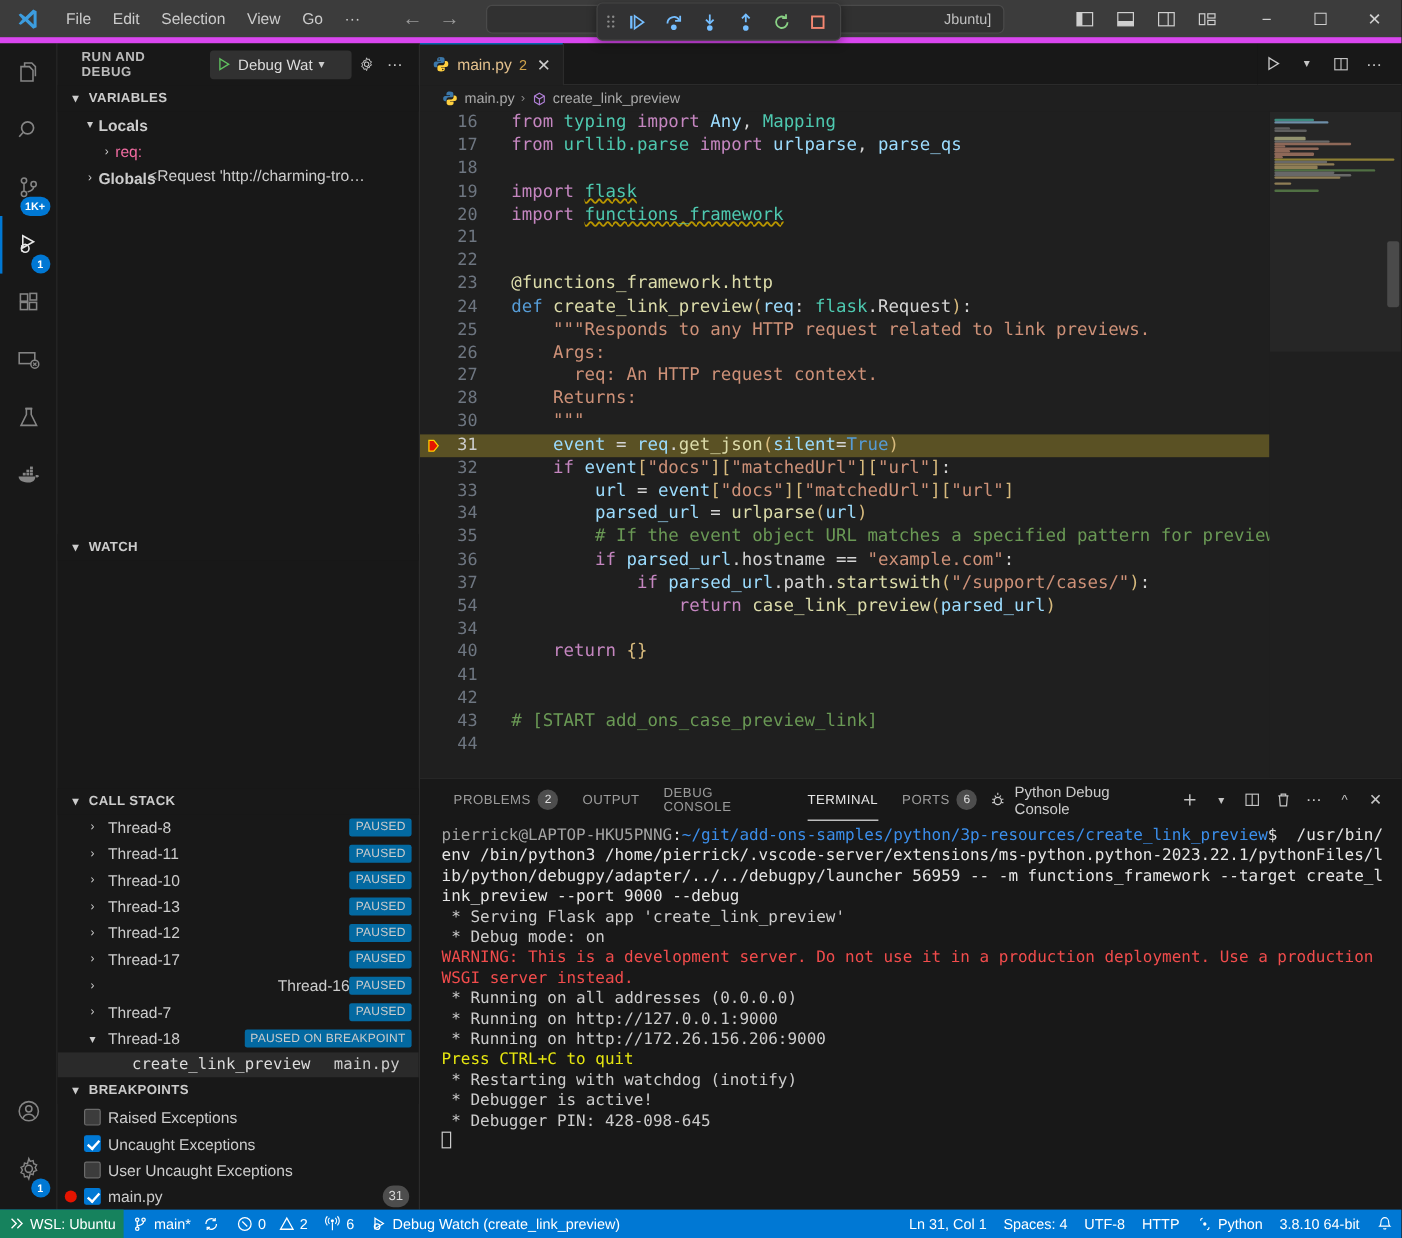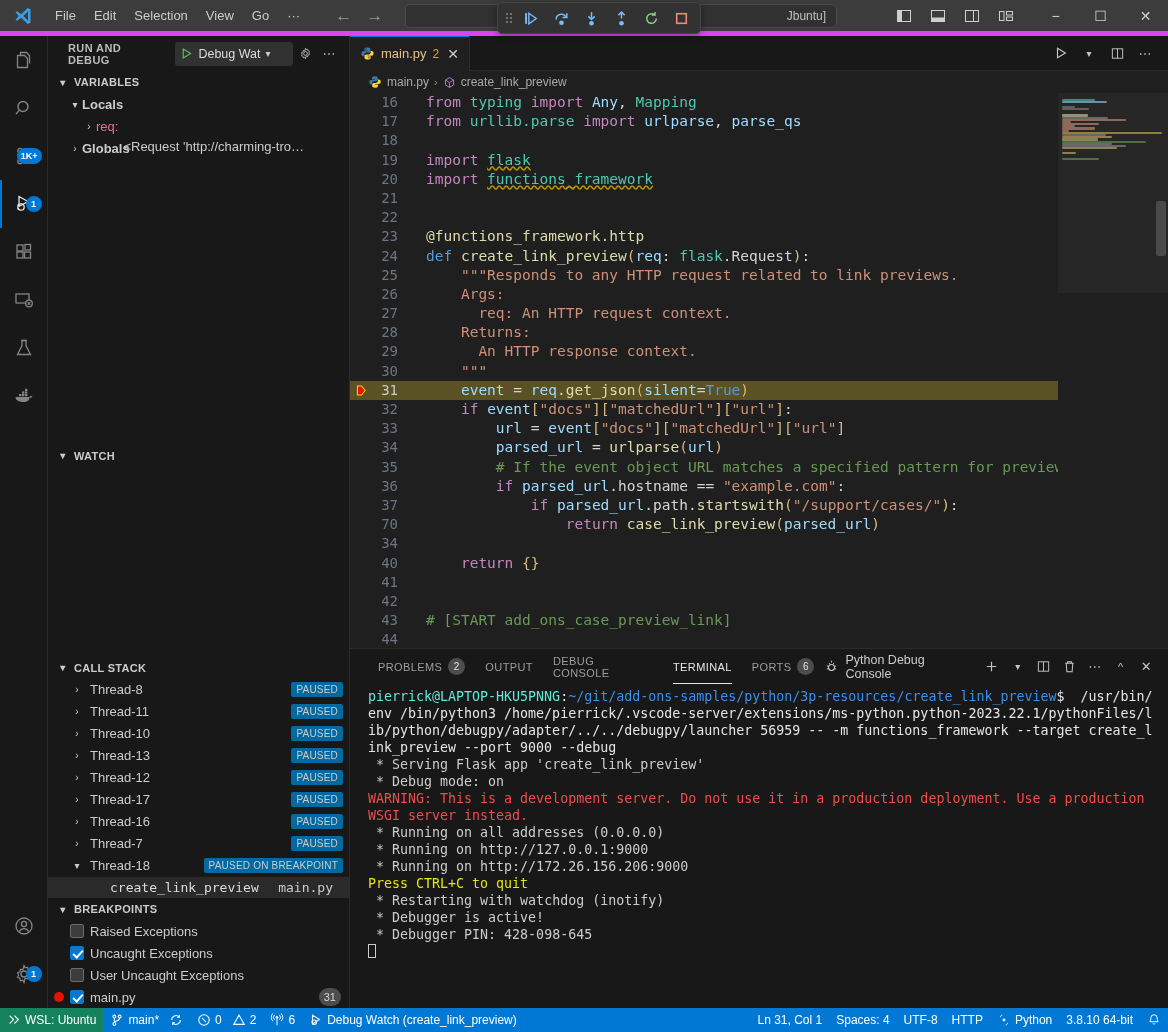--- a/index.html
+++ b/index.html
@@ -56,21 +56,21 @@
   }
   .act-item {
     width: 48px; height: 48px; display: flex; align-items: center; justify-content: center;
     position: relative; color: #858585;
   }
   .act-item.active { color: #e7e7e7; }
   .act-item.active::before {
     content: ''; position: absolute; left: 0; top: 0; bottom: 0; width: 2px; background: #0078d4;
   }
   .act-badge {
-    position: absolute; right: 6px; bottom: 16px; background: #0078d4; color: #fff;
+    position: absolute; right: 6px; bottom: 0; background: #0078d4; color: #fff;
     border-radius: 10px; min-width: 16px; height: 16px; font-size: 9px; font-weight: bold;
     display: flex; align-items: center; justify-content: center; padding: 0 4px;
   }
   .act-spacer { flex: 1; }
 
   
   .sidebar {
     width: 302px; background: #181818; flex: 0 0 302px; display: flex; flex-direction: column;
     border-right: 1px solid #2b2b2b; min-height: 0;
   }
@@ -180,21 +180,21 @@
   .ptab.active::after { content:''; position:absolute; left:10px; right:10px; bottom:0; height:1px; background:#e7e7e7;}
   .ptab-badge { background: #4d4d4d; color: #e0e0e0; border-radius: 9px; min-width: 17px; height: 17px;
                 font-size: 10px; display:flex; align-items:center; justify-content:center; padding: 0 5px;}
   .panel-actions { margin-left: auto; display: flex; align-items: center; gap: 2px; padding-right: 10px;}
   .pa-label { display:flex; align-items:center; gap:6px; font-size: 12.5px; color: #cccccc; margin-right: 6px;}
   .pa-btn { width: 24px; height: 24px; display:flex; align-items:center; justify-content:center; color:#c5c5c5;}
 
   .terminal { flex: 1; padding: 4px 10px 0 18px; overflow: hidden;
               font-family: "DejaVu Sans Mono", monospace; font-size: 13.3px; line-height: 17px; color: #cccccc; }
   .tline { white-space: pre-wrap; word-break: break-all; }
-  .tg-green { color: #5eead4; }
+  .tg-green { color: #a3a3a3; }
   .tg-blue  { color: #3b8eea; }
   .tg-red   { color: #f14c4c; }
   .tg-yellow{ color: #e5e510; }
   .tg-white { color: #e5e5e5; }
   .tcursor { display:inline-block; width: 8px; height: 14px; border: 1px solid #cccccc; vertical-align: -2px;}
 
   
   .statusbar {
     height: 24px; flex: 0 0 24px; background: #0078d4; display: flex; align-items: center;
     color: #ffffff; font-size: 12px;
@@ -478,21 +478,21 @@
           <span class="cs-label" style="padding-left:6px;">Thread-12</span>
           <span class="cs-state">PAUSED</span>
         </div>
         <div class="cs-row" style="padding-left:22px;">
           <span class="twisty">›</span>
           <span class="cs-label" style="padding-left:6px;">Thread-17</span>
           <span class="cs-state">PAUSED</span>
         </div>
         <div class="cs-row" style="padding-left:22px;">
           <span class="twisty">›</span>
-          <span class="cs-label" style="padding-left:6px;">Thread-16</span>
+          <span class="cs-label" style="padding-left:6px;text-align:right;">Thread-16</span>
           <span class="cs-state">PAUSED</span>
         </div>
         <div class="cs-row" style="padding-left:22px;">
           <span class="twisty">›</span>
           <span class="cs-label" style="padding-left:6px;">Thread-7</span>
           <span class="cs-state">PAUSED</span>
         </div>
         <div class="cs-row" style="padding-left:22px;">
           <span class="twisty">▾</span>
           <span class="cs-label" style="padding-left:6px;">Thread-18</span>
@@ -588,32 +588,31 @@
               <div class="cline"><div class="gutter-bp"></div><div class="lineno">19</div><div class="ctext"><span class="t-kw">import </span><span class="t-mod squig">flask</span></div></div>
               <div class="cline"><div class="gutter-bp"></div><div class="lineno">20</div><div class="ctext"><span class="t-kw">import </span><span class="t-mod squig">functions_framework</span></div></div>
               <div class="cline"><div class="gutter-bp"></div><div class="lineno">21</div><div class="ctext"></div></div>
               <div class="cline"><div class="gutter-bp"></div><div class="lineno">22</div><div class="ctext"></div></div>
               <div class="cline"><div class="gutter-bp"></div><div class="lineno">23</div><div class="ctext"><span class="t-dec">@</span><span class="t-dec">functions_framework.http</span></div></div>
               <div class="cline"><div class="gutter-bp"></div><div class="lineno">24</div><div class="ctext"><span class="t-kw2">def </span><span class="t-fn">create_link_preview</span><span class="t-brk">(</span><span class="t-var">req</span><span class="t-plain">: </span><span class="t-mod">flask</span><span class="t-plain">.Request</span><span class="t-brk">)</span><span class="t-plain">:</span></div></div>
               <div class="cline"><div class="gutter-bp"></div><div class="lineno">25</div><div class="ctext"><span class="t-plain">    </span><span class="t-str">"""Responds to any HTTP request related to link previews.</span></div></div>
               <div class="cline"><div class="gutter-bp"></div><div class="lineno">26</div><div class="ctext"><span class="t-plain">    </span><span class="t-str">Args:</span></div></div>
               <div class="cline"><div class="gutter-bp"></div><div class="lineno">27</div><div class="ctext"><span class="t-plain">      </span><span class="t-str">req: An HTTP request context.</span></div></div>
               <div class="cline"><div class="gutter-bp"></div><div class="lineno">28</div><div class="ctext"><span class="t-plain">    </span><span class="t-str">Returns:</span></div></div>
-              <div class="cline"><div class="gutter-bp"></div><div class="lineno">29</div><div class="ctext"><span class="t-plain">      </span><span class="t-str">An HTTP response context.</span></div></div>
               <div class="cline"><div class="gutter-bp"></div><div class="lineno">30</div><div class="ctext"><span class="t-plain">    </span><span class="t-str">"""</span></div></div>
               <div class="cline hl"><div class="gutter-bp"><svg width="13" height="13" viewBox="0 0 16 16">
                     <path d="M3 2.5h5l4.5 5.5L8 13.5H3z" fill="#e51400" stroke="#ffd000" stroke-width="1.3"></path>
                   </svg></div><div class="lineno">31</div><div class="ctext"><span class="t-plain">    </span><span class="t-var">event</span><span class="t-plain"> = </span><span class="t-var">req</span><span class="t-plain">.</span><span class="t-fn">get_json</span><span class="t-brk">(</span><span class="t-var">silent</span><span class="t-plain">=</span><span class="t-kw2">True</span><span class="t-brk">)</span></div></div>
               <div class="cline"><div class="gutter-bp"></div><div class="lineno">32</div><div class="ctext"><span class="t-plain">    </span><span class="t-kw">if </span><span class="t-var">event</span><span class="t-brk">[</span><span class="t-str">"docs"</span><span class="t-brk">]</span><span class="t-brk">[</span><span class="t-str">"matchedUrl"</span><span class="t-brk">]</span><span class="t-brk">[</span><span class="t-str">"url"</span><span class="t-brk">]</span><span class="t-plain">:</span></div></div>
               <div class="cline"><div class="gutter-bp"></div><div class="lineno">33</div><div class="ctext"><span class="t-plain">        </span><span class="t-var">url</span><span class="t-plain"> = </span><span class="t-var">event</span><span class="t-brk">[</span><span class="t-str">"docs"</span><span class="t-brk">]</span><span class="t-brk">[</span><span class="t-str">"matchedUrl"</span><span class="t-brk">]</span><span class="t-brk">[</span><span class="t-str">"url"</span><span class="t-brk">]</span></div></div>
               <div class="cline"><div class="gutter-bp"></div><div class="lineno">34</div><div class="ctext"><span class="t-plain">        </span><span class="t-var">parsed_url</span><span class="t-plain"> = </span><span class="t-fn">urlparse</span><span class="t-brk">(</span><span class="t-var">url</span><span class="t-brk">)</span></div></div>
               <div class="cline"><div class="gutter-bp"></div><div class="lineno">35</div><div class="ctext"><span class="t-plain">        </span><span class="t-com"># If the event object URL matches a specified pattern for preview links.</span></div></div>
               <div class="cline"><div class="gutter-bp"></div><div class="lineno">36</div><div class="ctext"><span class="t-plain">        </span><span class="t-kw">if </span><span class="t-var">parsed_url</span><span class="t-plain">.hostname </span><span class="t-plain">== </span><span class="t-str">"example.com"</span><span class="t-plain">:</span></div></div>
               <div class="cline"><div class="gutter-bp"></div><div class="lineno">37</div><div class="ctext"><span class="t-plain">            </span><span class="t-kw">if </span><span class="t-var">parsed_url</span><span class="t-plain">.path.</span><span class="t-fn">startswith</span><span class="t-brk">(</span><span class="t-str">"/support/cases/"</span><span class="t-brk">)</span><span class="t-plain">:</span></div></div>
-              <div class="cline"><div class="gutter-bp"></div><div class="lineno">70</div><div class="ctext"><span class="t-plain">                </span><span class="t-kw">return </span><span class="t-fn">case_link_preview</span><span class="t-brk">(</span><span class="t-var">parsed_url</span><span class="t-brk">)</span></div></div>
+              <div class="cline"><div class="gutter-bp"></div><div class="lineno">54</div><div class="ctext"><span class="t-plain">                </span><span class="t-kw">return </span><span class="t-fn">case_link_preview</span><span class="t-brk">(</span><span class="t-var">parsed_url</span><span class="t-brk">)</span></div></div>
               <div class="cline"><div class="gutter-bp"></div><div class="lineno">34</div><div class="ctext"></div></div>
               <div class="cline"><div class="gutter-bp"></div><div class="lineno">40</div><div class="ctext"><span class="t-plain">    </span><span class="t-kw">return </span><span class="t-brk">{}</span></div></div>
               <div class="cline"><div class="gutter-bp"></div><div class="lineno">41</div><div class="ctext"></div></div>
               <div class="cline"><div class="gutter-bp"></div><div class="lineno">42</div><div class="ctext"></div></div>
               <div class="cline"><div class="gutter-bp"></div><div class="lineno">43</div><div class="ctext"><span class="t-com"># [START add_ons_case_preview_link]</span></div></div>
               <div class="cline"><div class="gutter-bp"></div><div class="lineno">44</div><div class="ctext"></div></div>
             </div>
         </div>
         <div class="minimap">
           <div class="mm-slider"></div>

